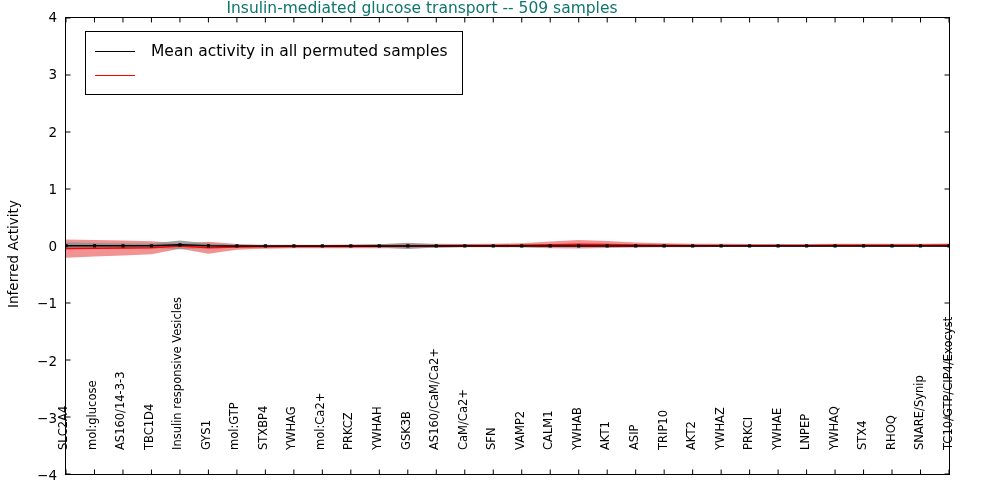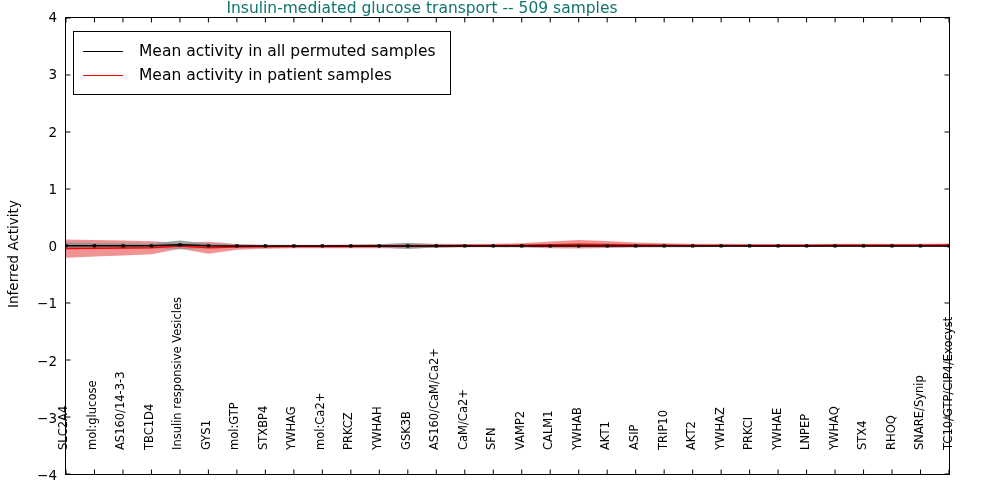--- a/index.html
+++ b/index.html
@@ -72,21 +72,21 @@
   }
   .xtickbox{
     position:absolute;
     bottom:24px;
     height:1px;
     width:1px;
   }
   
   #legend{
     position:absolute;
-    left:7px;top:13px;
+    left:19px;top:13px;
     border:1.1px solid #000;
     background:#fff;
     box-sizing:border-box;
     padding:7px 14px 7px 9px;
   }
   .legrow{
     display:flex;
     align-items:center;
     height:24px;
   }
@@ -251,21 +251,20 @@
         </g>
     </svg>
 
     <div id="legend">
       <div class="legrow">
         <span class="legline"></span>
         <span class="legtext">Mean activity in all permuted samples</span>
       </div>
       <div class="legrow">
         <span class="legline red"></span>
-        <span class="legtext">Mean activity in patient samples</span>
       </div>
     </div>
 
     <div id="xticklabels">
         <div class="xtickbox" style="left: 0px;">
           <span class="xtick" style="left: 4px;">SLC2A4</span>
         </div>
         <div class="xtickbox" style="left: 28.5484px;">
           <span class="xtick" style="left: 4px;">mol:glucose</span>
         </div>

